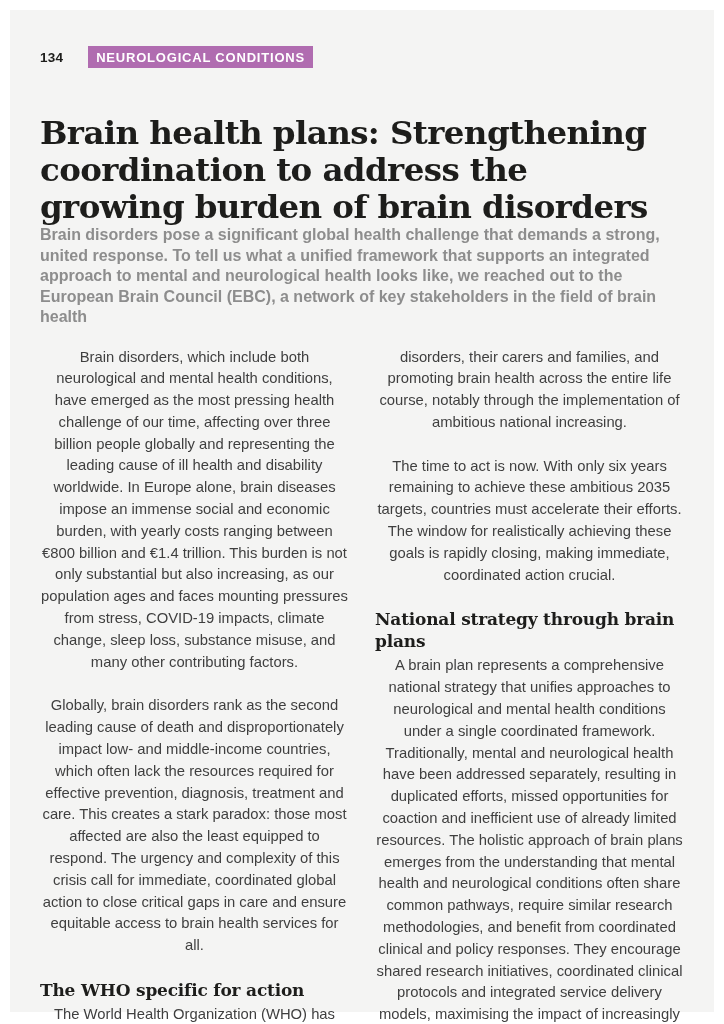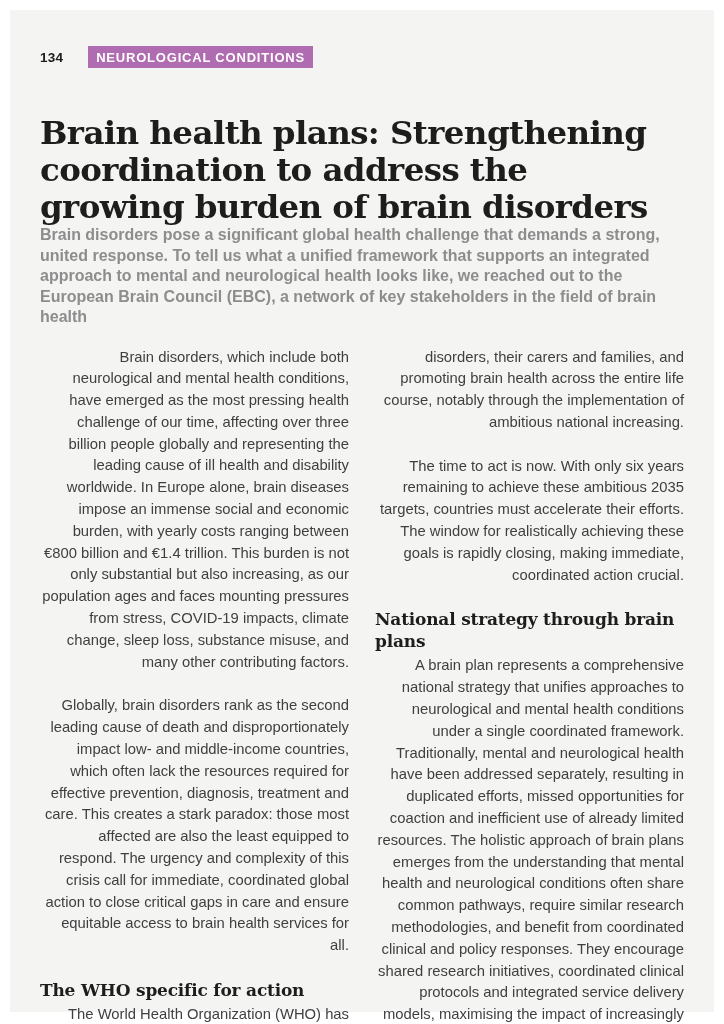--- a/index.html
+++ b/index.html
@@ -44,21 +44,21 @@
   }
   
   .columns{
     display:flex;gap:26px;margin-top:19px;
   }
   .col{flex:1;min-width:0;}
   .col p{
     margin:0 0 22px 0;
     font-size:14.8px;line-height:21.8px;
     color:var(--body,#3f3f3f);
-    text-align:right;
+    text-align:center;
   }
   .col h2{
     font-family:"DejaVu Serif", serif;
     font-weight:bold;
     font-size:17px;line-height:22px;
     letter-spacing:-0.2px;
     color:var(--headline,#1d1d1b);
     margin:5px 0 3px 0;
   }
 </style>

